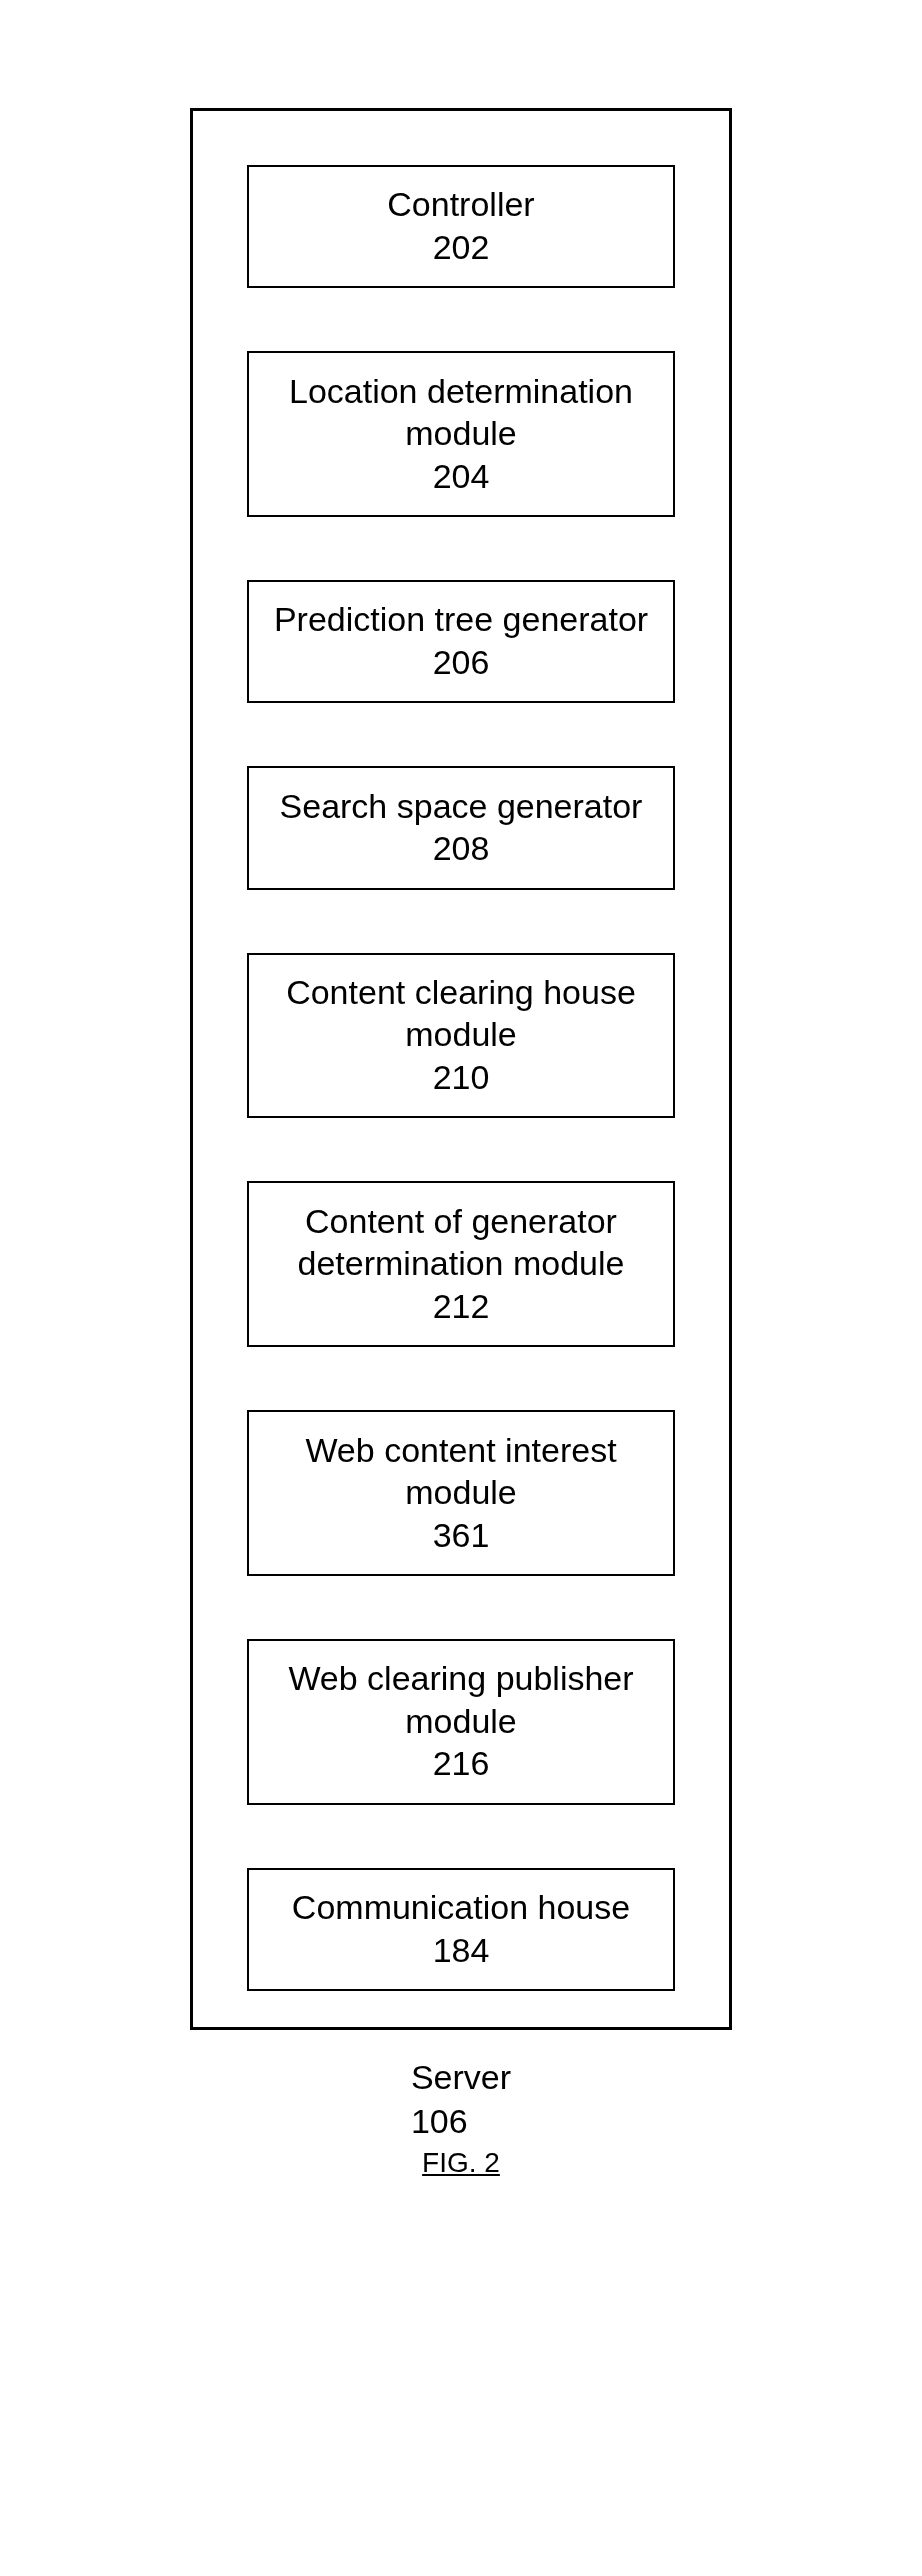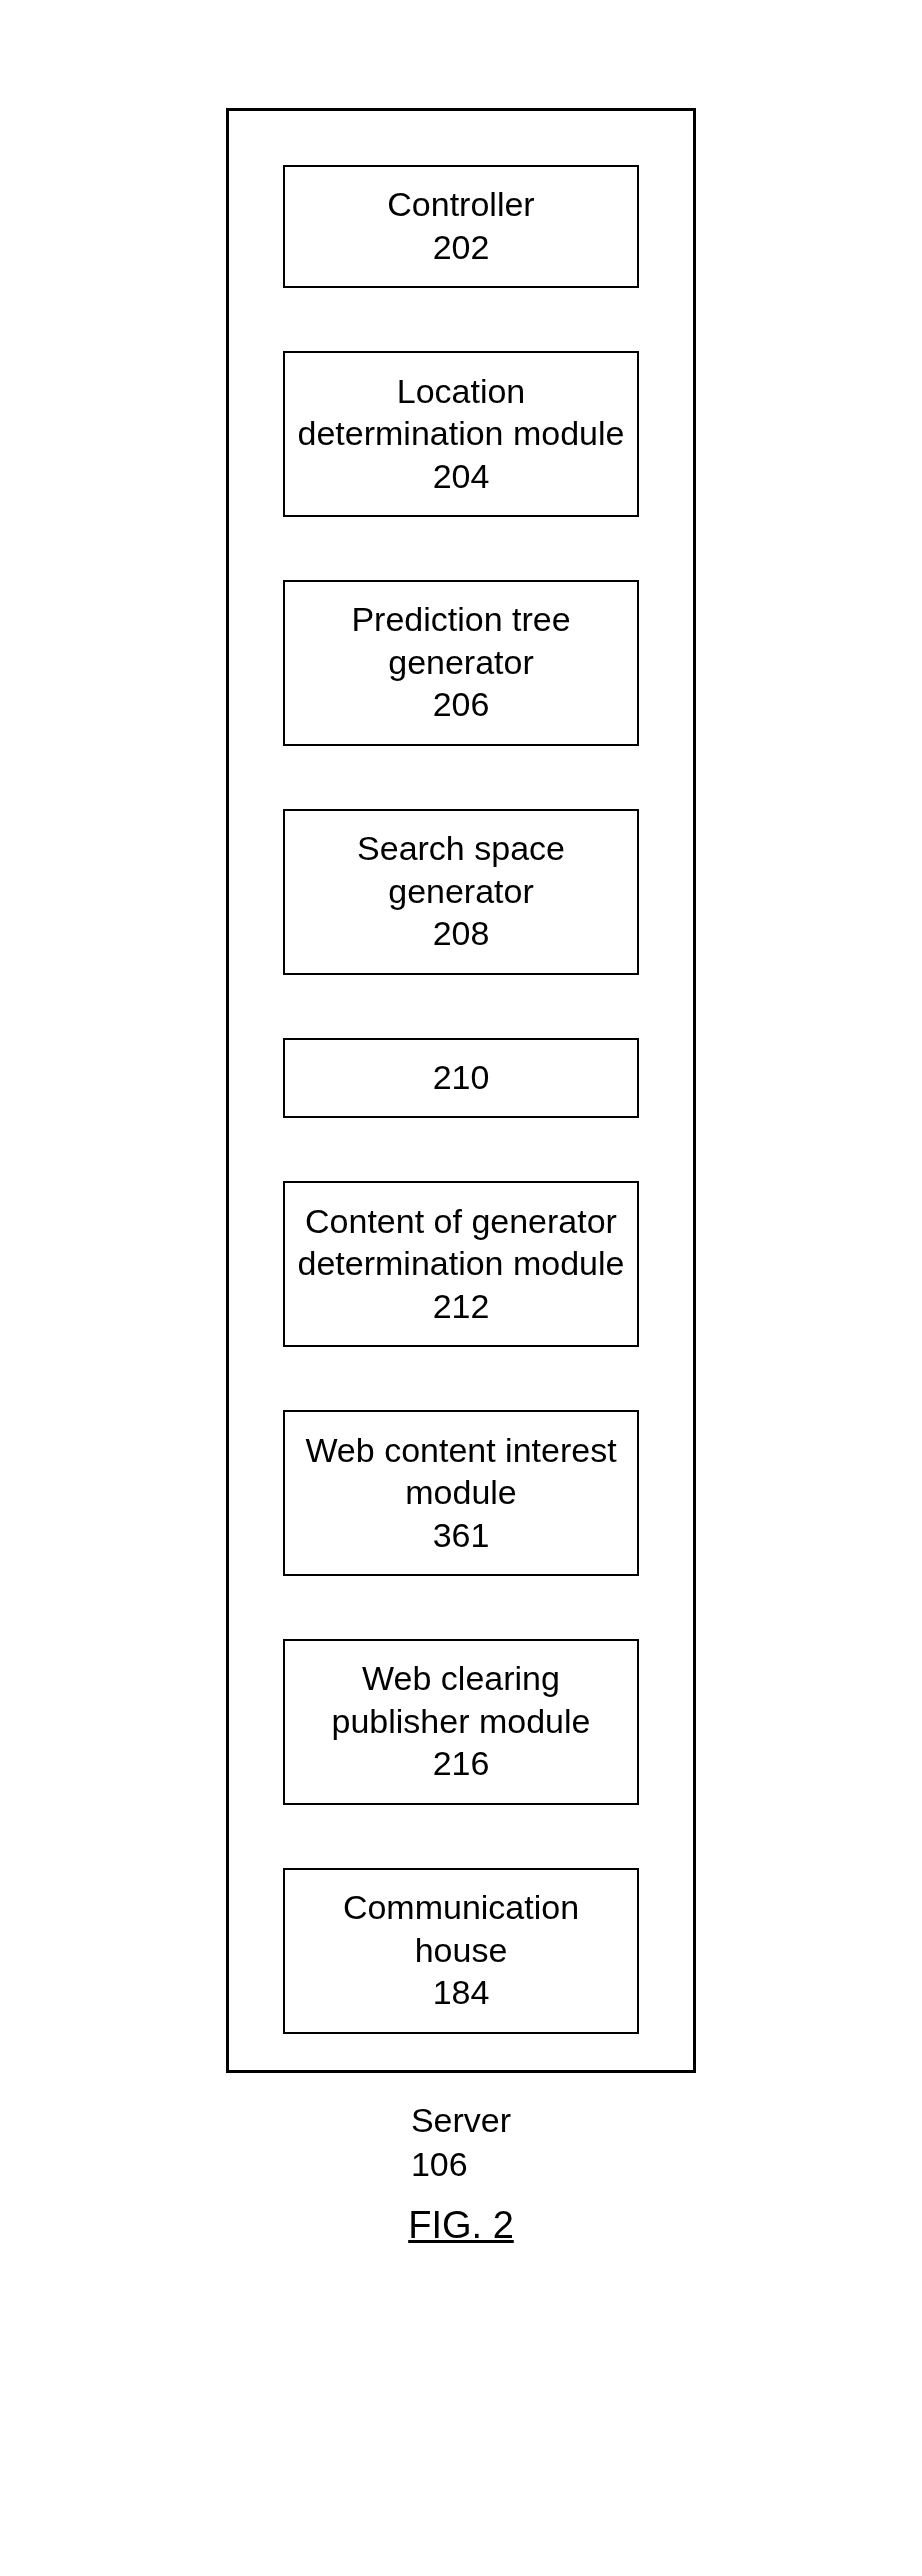--- a/index.html
+++ b/index.html
@@ -12,21 +12,21 @@
       align-items: flex-start;
       padding-top: 108px;
     }
     .diagram-wrap {
       display: flex;
       flex-direction: column;
       align-items: center;
     }
     .outer-box {
       border: 3.6px solid #000;
-      width: 470px;
+      width: 542px;
       padding: 54px 54px 36px 54px;
       box-sizing: border-box;
       display: flex;
       flex-direction: column;
       gap: 63px;
     }
     .module-box {
       border: 2.7px solid #000;
       padding: 16.3px 9px 18px 9px;
       text-align: center;
@@ -40,23 +40,23 @@
       display: block;
     }
     .caption {
       text-align: left;
       font-size: 34px;
       line-height: 1.3;
       margin-top: 25px;
     }
     .fig-label {
       text-align: center;
-      font-size: 38px;
+      font-size: 28px;
       text-decoration: underline;
-      margin-top: 18px;
+      margin-top: 3px;
     }
   </style>
 </head>
 <body>
 
 <div class="diagram-wrap">
 
   <div class="outer-box">
     <div class="module-box">
       <span class="module-label">Controller</span>
@@ -68,20 +68,21 @@
     </div>
     <div class="module-box">
       <span class="module-label">Prediction tree generator</span>
       <span class="module-num">206</span>
     </div>
     <div class="module-box">
       <span class="module-label">Search space generator</span>
       <span class="module-num">208</span>
     </div>
     <div class="module-box">
+      <span class="module-label">Content clearing house module</span>
       <span class="module-num">210</span>
     </div>
     <div class="module-box">
       <span class="module-label">Content of generator determination module</span>
       <span class="module-num">212</span>
     </div>
     <div class="module-box">
       <span class="module-label">Web content interest module</span>
       <span class="module-num">361</span>
     </div>

